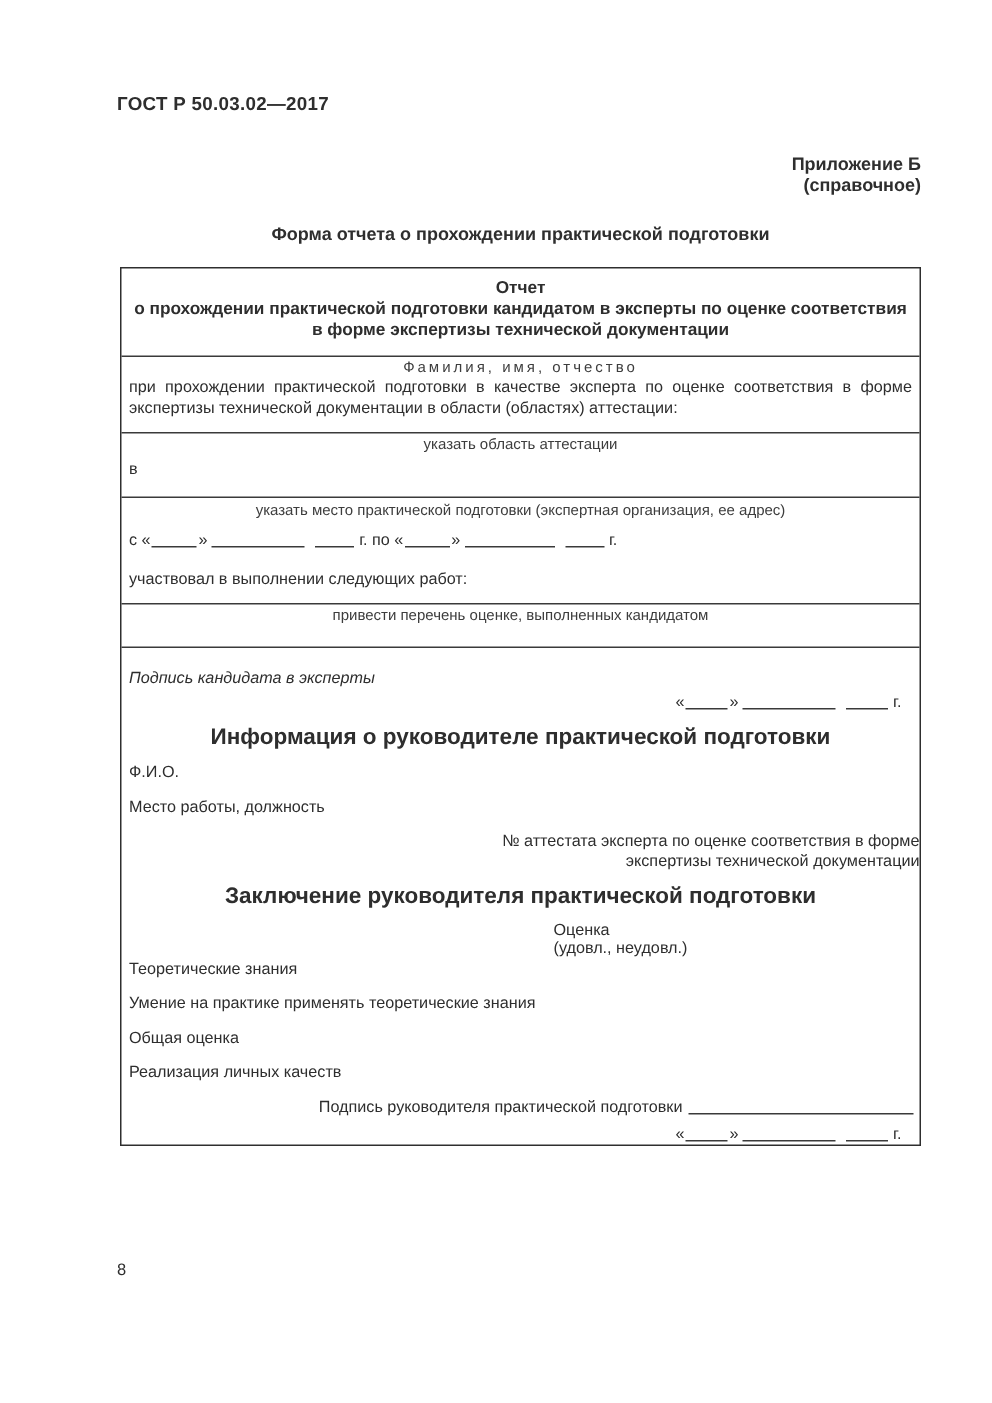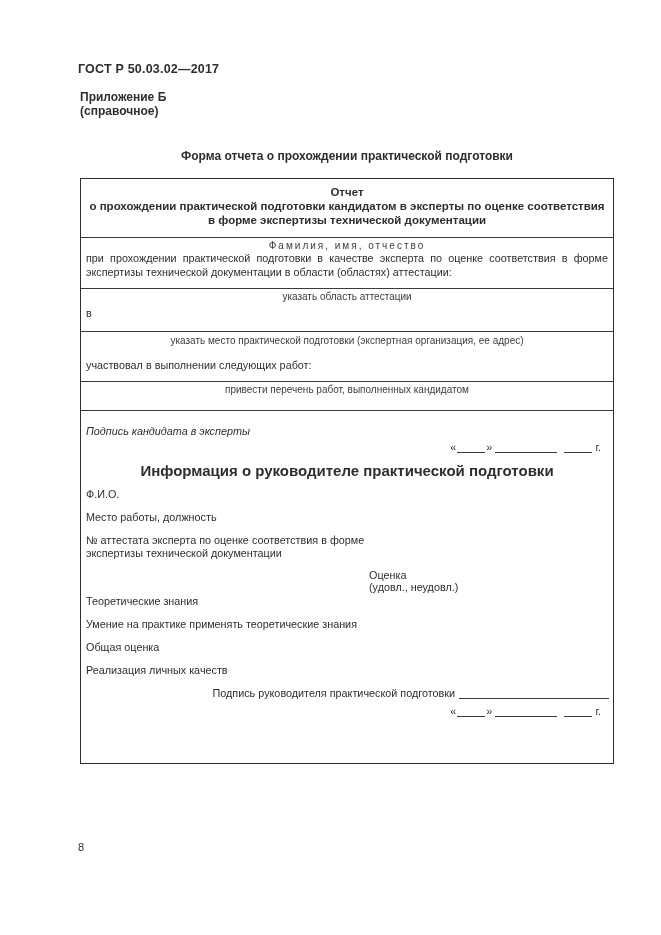--- a/index.html
+++ b/index.html
@@ -16,22 +16,22 @@
     position:relative;
     overflow:hidden;
   }
   .sheet{position:relative;width:661px;height:935px;background:var(--paper);}
 
   .doc-code{
     position:absolute;left:78px;top:62px;
     font-size:12.5px;font-weight:bold;letter-spacing:.2px;
   }
   .annex{
-    position:absolute;left:80px;top:90px;width:534px;
-    text-align:left;font-weight:bold;font-size:12px;line-height:14px;
+    position:absolute;left:80px;top:102px;width:534px;
+    text-align:right;font-weight:bold;font-size:12px;line-height:14px;
   }
   .form-title{
     position:absolute;left:80px;top:149px;width:534px;
     text-align:center;font-weight:bold;font-size:12px;
   }
 
   .form-box{
     position:absolute;left:80px;top:178px;width:534px;height:586px;
     border:1px solid var(--ink);
     font-size:10.8px;line-height:12px;
@@ -61,21 +61,21 @@
 
   .date-right{margin-top:4px;padding-right:12px;text-align:right;line-height:13px;white-space:nowrap;}
   .date-right.last{margin-top:5px;}
 
   .section-title{
     text-align:center;font-weight:bold;font-size:15px;line-height:13px;
   }
   .s1{margin-top:10px;} .s2{margin-top:11px;}
 
   .field-label{margin-top:11px;padding-left:5px;}
-  .cert{line-height:12.5px;}
+  .cert{line-height:12.5px;text-align:right;}
 
   .grade-header{
     margin-top:10px;margin-left:288px;width:180px;
     text-align:left;line-height:12px;
   }
   .criterion{padding-left:5px;line-height:12px;}
   .c1{margin-top:2px;} .c2{margin-top:11px;} .c3{margin-top:11px;} .c4{margin-top:11px;}
 
   .sup-sig{margin-top:11px;text-align:right;padding-right:4px;line-height:13px;white-space:nowrap;}
 
@@ -118,40 +118,42 @@
     <div class="para">при прохождении практической подготовки в качестве эксперта по оценке соответствия в форме экспертизы технической документации в области (областях) аттестации:</div>
 
     <div class="rule r2"></div>
     <div class="hint">указать область аттестации</div>
 
     <div class="in-label">в</div>
 
     <div class="rule r3"></div>
     <div class="hint mt4">указать место практической подготовки (экспертная организация, ее адрес)</div>
 
+    <div class="date-range"><span>с «</span><span class="bl w30 qgap"></span><span>»</span> <span class="bl w62"></span> <span class="bl w26 gap"></span> <span>г. по «</span><span class="bl w30 qgap"></span><span>»</span> <span class="bl w60"></span> <span class="bl w26 gap"></span> <span>г.</span></div>
 
     <div class="works-label">участвовал в выполнении следующих работ:</div>
 
     <div class="rule r4"></div>
-    <div class="hint">привести перечень работ, выполненных кандидатом</div>
+    <div class="hint">привести перечень оценке, выполненных кандидатом</div>
     <div class="rule r5"></div>
 
     <div class="sig-label">Подпись кандидата в эксперты</div>
 
     <div class="date-right"><span>«</span><span class="bl w28 qgap"></span><span>»</span> <span class="bl w62"></span> <span class="bl w28 gap"></span> <span>г.</span></div>
 
     <div class="section-title s1">Информация о руководителе практической подготовки</div>
 
     <div class="field-label">Ф.И.О.</div>
     <div class="field-label">Место работы, должность</div>
     <div class="field-label cert">
       <span>№ аттестата эксперта по оценке соответствия в форме</span><br>
       <span>экспертизы технической документации</span>
     </div>
 
+    <div class="section-title s2">Заключение руководителя практической подготовки</div>
 
     <div class="grade-header">
       <div>Оценка</div>
       <div>(удовл., неудовл.)</div>
     </div>
 
     <div class="criterion c1">Теоретические знания</div>
     <div class="criterion c2">Умение на практике применять теоретические знания</div>
     <div class="criterion c4">Общая оценка</div>
     <div class="criterion c3">Реализация личных качеств</div>

